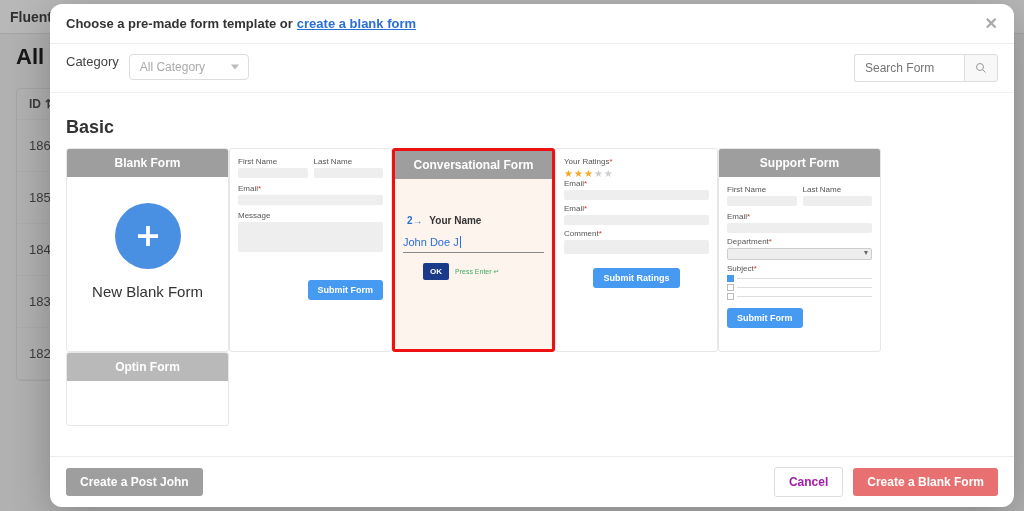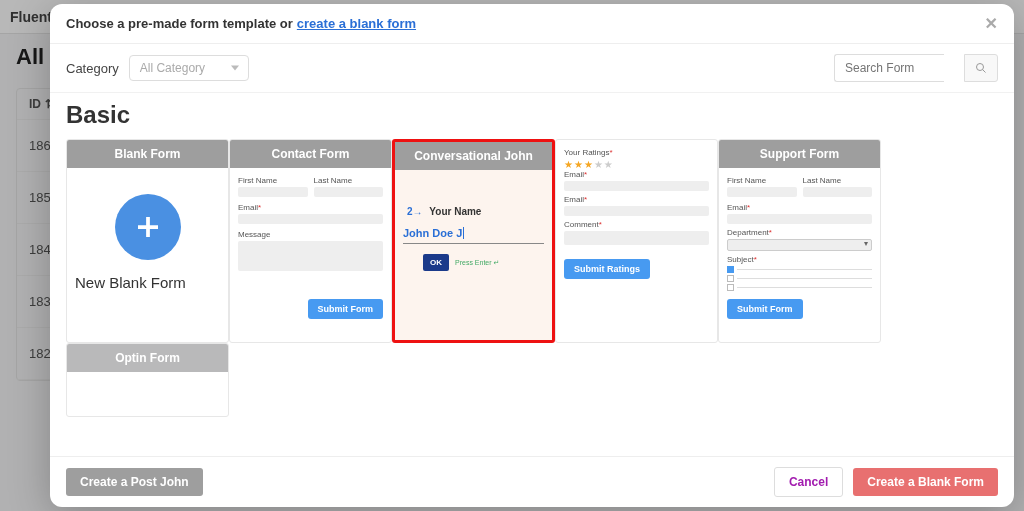--- a/index.html
+++ b/index.html
@@ -25,39 +25,39 @@
     display: flex; flex-direction: column; overflow: hidden;
   }
   .modal-head {
     padding: 10px 16px; border-bottom: 1px solid #eee; display: flex; align-items: center; gap: 4px;
     font-size: 13px; font-weight: 600; color: #333;
   }
   .modal-head a { color: #2a6fd6; text-decoration: underline; cursor: pointer; }
   .modal-head .x { margin-left: auto; color: #aaa; font-size: 16px; cursor: pointer; }
 
   .modal-toolbar {
-    padding: 10px 16px; display: flex; align-items: center; gap: 10px; border-bottom: 1px solid #f1f1f1;
+    padding: 10px 16px; display: flex; align-items: flex-start; gap: 10px; border-bottom: 1px solid #f1f1f1;
   }
   .tb-label { font-size: 13px; color: #444; }
   .select {
     border: 1px solid #ddd; border-radius: 4px; padding: 5px 28px 5px 10px; color: #aaa; font-size: 12px;
     position: relative; background: #fff; min-width: 120px;
   }
   .select::after { content:''; position:absolute; right:9px; top:50%; width:0;height:0;border-left:4px solid transparent;border-right:4px solid transparent;border-top:5px solid #bbb; transform:translateY(-50%);}
-  .search-wrap { margin-left: auto; display: flex; gap: 20px; }
+  .search-wrap { margin-left: auto; display: flex; }
   .search-input {
     border: 1px solid #ddd; border-right: none; border-radius: 3px 0 0 3px; padding: 6px 10px; font-size: 12px; width: 110px; color:#999;
   }
   .search-btn {
     border: 1px solid #ddd; border-radius: 0 3px 3px 0; background: #f8f8f8; width: 34px;
     display:flex; align-items:center; justify-content:center; color:#999;
   }
 
   .modal-body { flex: 1; overflow: auto; padding: 4px 16px 8px; }
-  .section-title { font-size: 24px; font-weight: 700; margin: 4px 0 10px; }
+  .section-title { font-size: 18px; font-weight: 700; margin: 20px 0 10px; }
 
   .grid { display: flex; gap: 0; flex-wrap: wrap; }
   .card {
     width: 163px; border: 1px solid #e7e7e7; border-radius: 3px; background:#fff;
     display: flex; flex-direction: column; overflow: hidden;
   }
   .card-head {
     background: #9e9e9e; color: #fff; text-align: center; padding: 7px 4px; font-size: 12px; font-weight: 600;
   }
   .card-head.light { background:#b9b9ba; }
@@ -65,40 +65,40 @@
 
   .highlight { border: 3px solid #e11; }
   .highlight .card-body { background: #fdf4ee; }
 
   
   .big-plus {
     width: 66px; height: 66px; border-radius: 50%; background: #4a90e2; display:flex; align-items:center; justify-content:center;
     margin: 18px auto 14px;
   }
   .big-plus svg { width: 30px; height: 30px; }
-  .blank-label { text-align:left; font-size:15px; color:#333; margin-top:4px; }
+  .blank-label { text-align:center; font-size:15px; color:#333; margin-top:4px; }
 
   
   .row { display:flex; gap:6px; margin-bottom:6px;}
   .lbl { font-size: 8px; color:#555; margin-bottom:2px; display:block;}
   .red { color:#d33; }
   .inp { background:#eee; height:10px; border-radius:2px; }
   .txt { background:#eee; height:30px; border-radius:2px; }
   .sel { background:#eee; height:12px; border:1px solid #ccc; border-radius:2px; position:relative;}
   .sel::after { content:'▾'; position:absolute; right:3px; top:-1px; font-size:8px; color:#666;}
   .ck { display:flex; align-items:center; gap:3px; font-size:7px; color:#bbb; margin:2px 0;}
   .ckbox { width:7px; height:7px; border:1px solid #bbb; }
   .line { height:1px; background:#ddd; margin:3px 0;}
 
   .btn-blue { background:#479af1; color:#fff; font-size:9px; padding:5px 10px; border-radius:3px; display:inline-block; font-weight:600;}
 
   
   .conv-step { font-size:10px; color:#3e6fc5; font-weight:600; margin-top:28px;}
   .conv-step span { color:#333; margin-left:4px; font-weight:700;}
-  .conv-input { color:#2a6fd6; font-size:11px; font-weight:700; margin-top:10px; padding-bottom:4px; border-bottom:1px solid #888;}
+  .conv-input { color:#2a6fd6; font-size:11px; font-weight:400; margin-top:10px; padding-bottom:4px; border-bottom:1px solid #888;}
   .conv-cursor { border-right:1px solid #2a6fd6; animation: blink 1s step-end infinite; padding-right:1px;}
   @keyframes blink { 50% { border-color: transparent; } }
   .ok-row { margin-top:10px; display:flex; align-items:center; gap:6px;}
   .ok-btn { background:#1b3a8a; color:#fff; font-size:8px; padding:4px 7px; border-radius:2px; font-weight:600;margin-left:20px;}
   .press { font-size:7px; color:#4a6; }
 
   
   .stars { color:#f5a623; font-size:10px; letter-spacing:1px;}
   .stars .off { color:#ccc; }
 
@@ -170,21 +170,20 @@
             <svg viewBox="0 0 24 24" fill="none" stroke="#fff" stroke-width="3">
                 <line x1="12" y1="4" x2="12" y2="20"></line>
                 <line x1="4" y1="12" x2="20" y2="12"></line>
               </svg>
           </div>
           <div class="blank-label">New Blank Form</div>
         </div>
       </div>
 
       <div class="card">
-        <div class="card-head">Contact Form</div>
         <div class="card-body">
           <div class="row">
             <div style="flex:1">
                 <span class="lbl">First Name</span>
                 <div class="inp"></div>
               </div>
             <div style="flex:1">
                 <span class="lbl">Last Name</span>
                 <div class="inp"></div>
               </div>
@@ -192,21 +191,21 @@
           <span class="lbl"><span>Email</span><span class="red">*</span></span>
             <div class="inp"></div>
           <div style="height:6px"></div>
           <span class="lbl">Message</span>
             <div class="txt"></div>
           <div style="text-align:right; margin-top:28px;"><span class="btn-blue">Submit Form</span></div>
         </div>
       </div>
 
       <div class="card highlight">
-        <div class="card-head">Conversational John</div>
+        <div class="card-head">Conversational Form</div>
         <div class="card-body">
           <div class="conv-step">
             <span style="color:#2a6fd6">2→</span>
             <span>Your Name</span>
           </div>
           <div class="conv-input"><span class="conv-cursor">John Doe J</span></div>
           <div class="ok-row">
             <span class="ok-btn">OK</span>
             <span class="press">Press Enter ↵</span>
           </div>
@@ -218,21 +217,21 @@
           <span class="lbl"><span>Your Ratings</span><span class="red">*</span></span>
           <div class="stars">★★★<span class="off">★★</span></div>
           <span class="lbl"><span>Email</span><span class="red">*</span></span>
             <div class="inp"></div>
           <div style="height:4px"></div>
           <span class="lbl"><span>Email</span><span class="red">*</span></span>
             <div class="inp"></div>
           <div style="height:4px"></div>
           <span class="lbl"><span>Comment</span><span class="red">*</span></span>
             <div class="inp" style="height:14px"></div>
-          <div style="margin-top:14px;"><span class="btn-blue">Submit Ratings</span></div>
+          <div style="margin-top:14px;text-align:center;"><span class="btn-blue">Submit Ratings</span></div>
         </div>
       </div>
 
       <div class="card">
         <div class="card-head">Support Form</div>
         <div class="card-body">
           <div class="row">
             <div style="flex:1">
                 <span class="lbl">First Name</span>
                 <div class="inp"></div>

